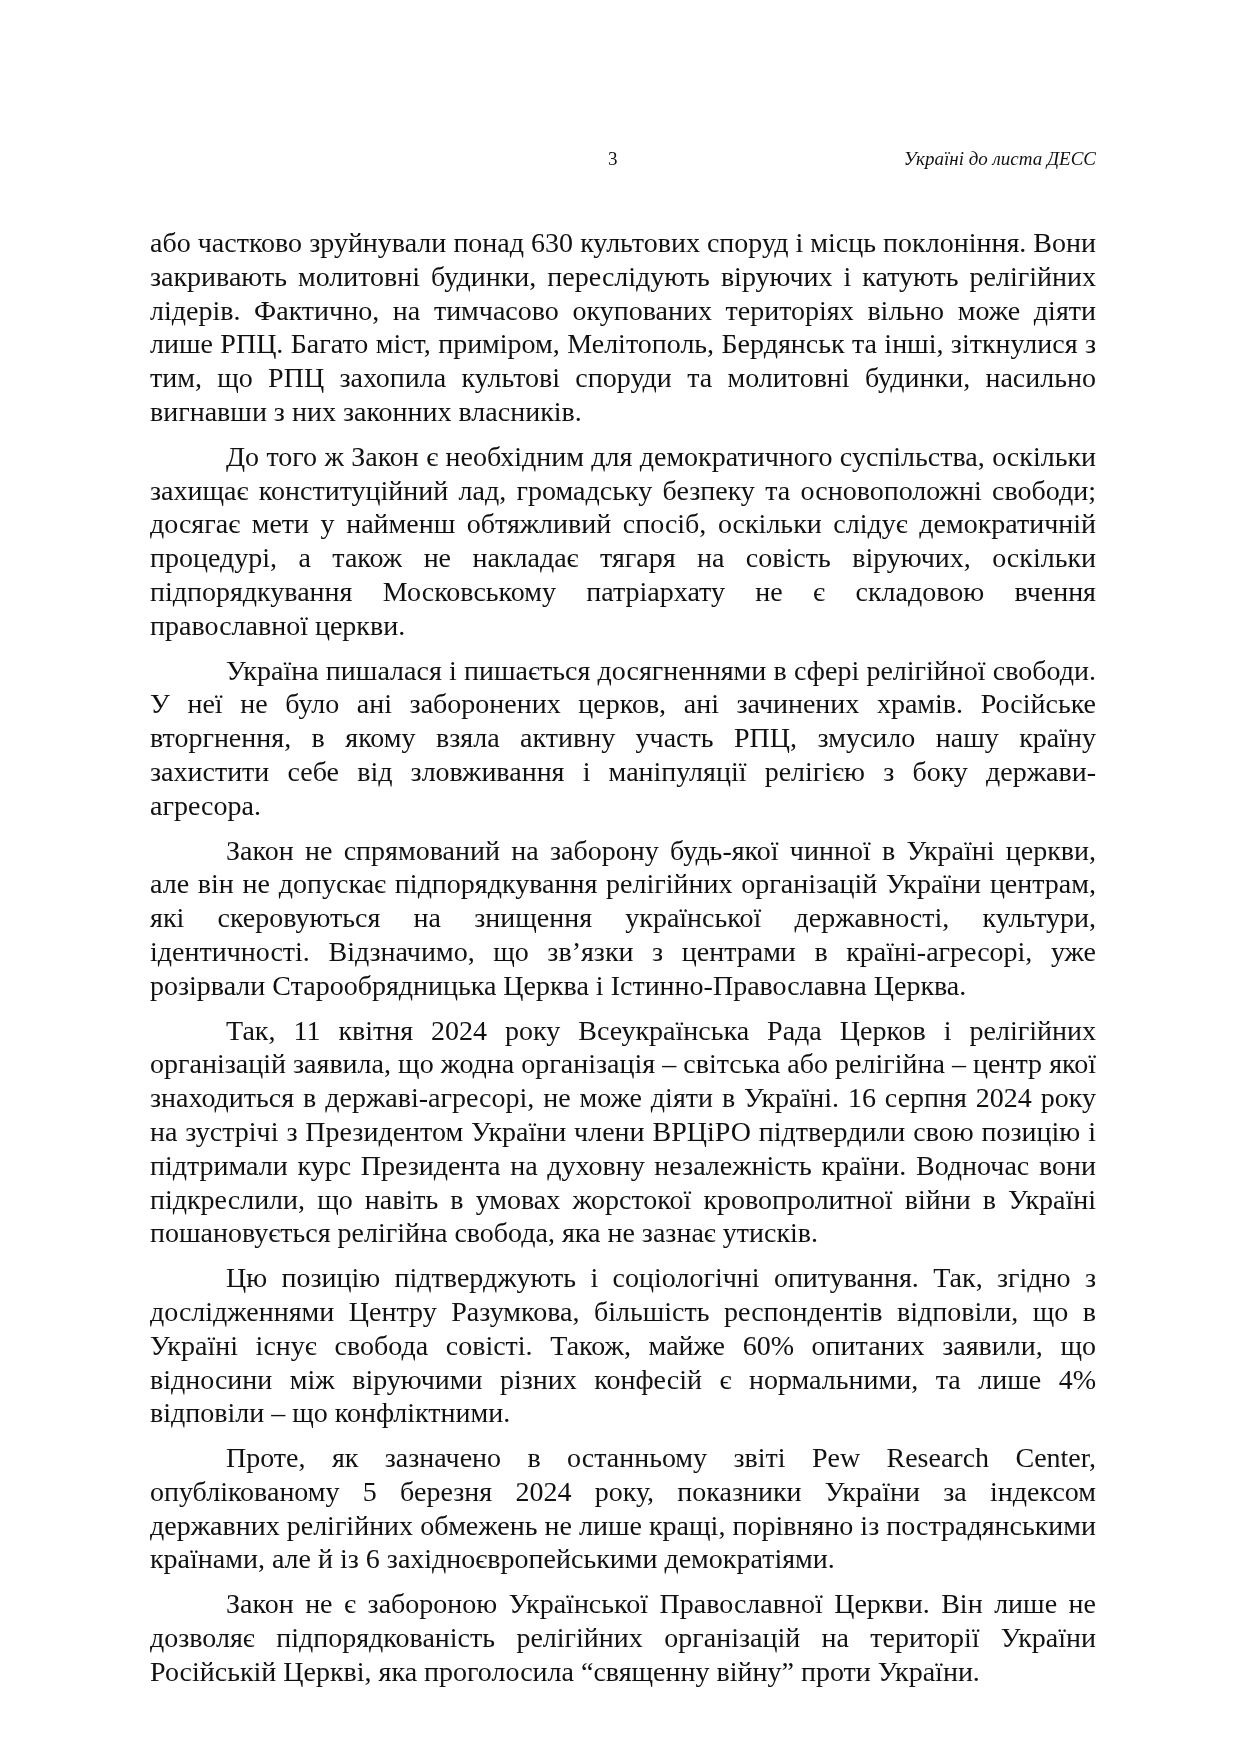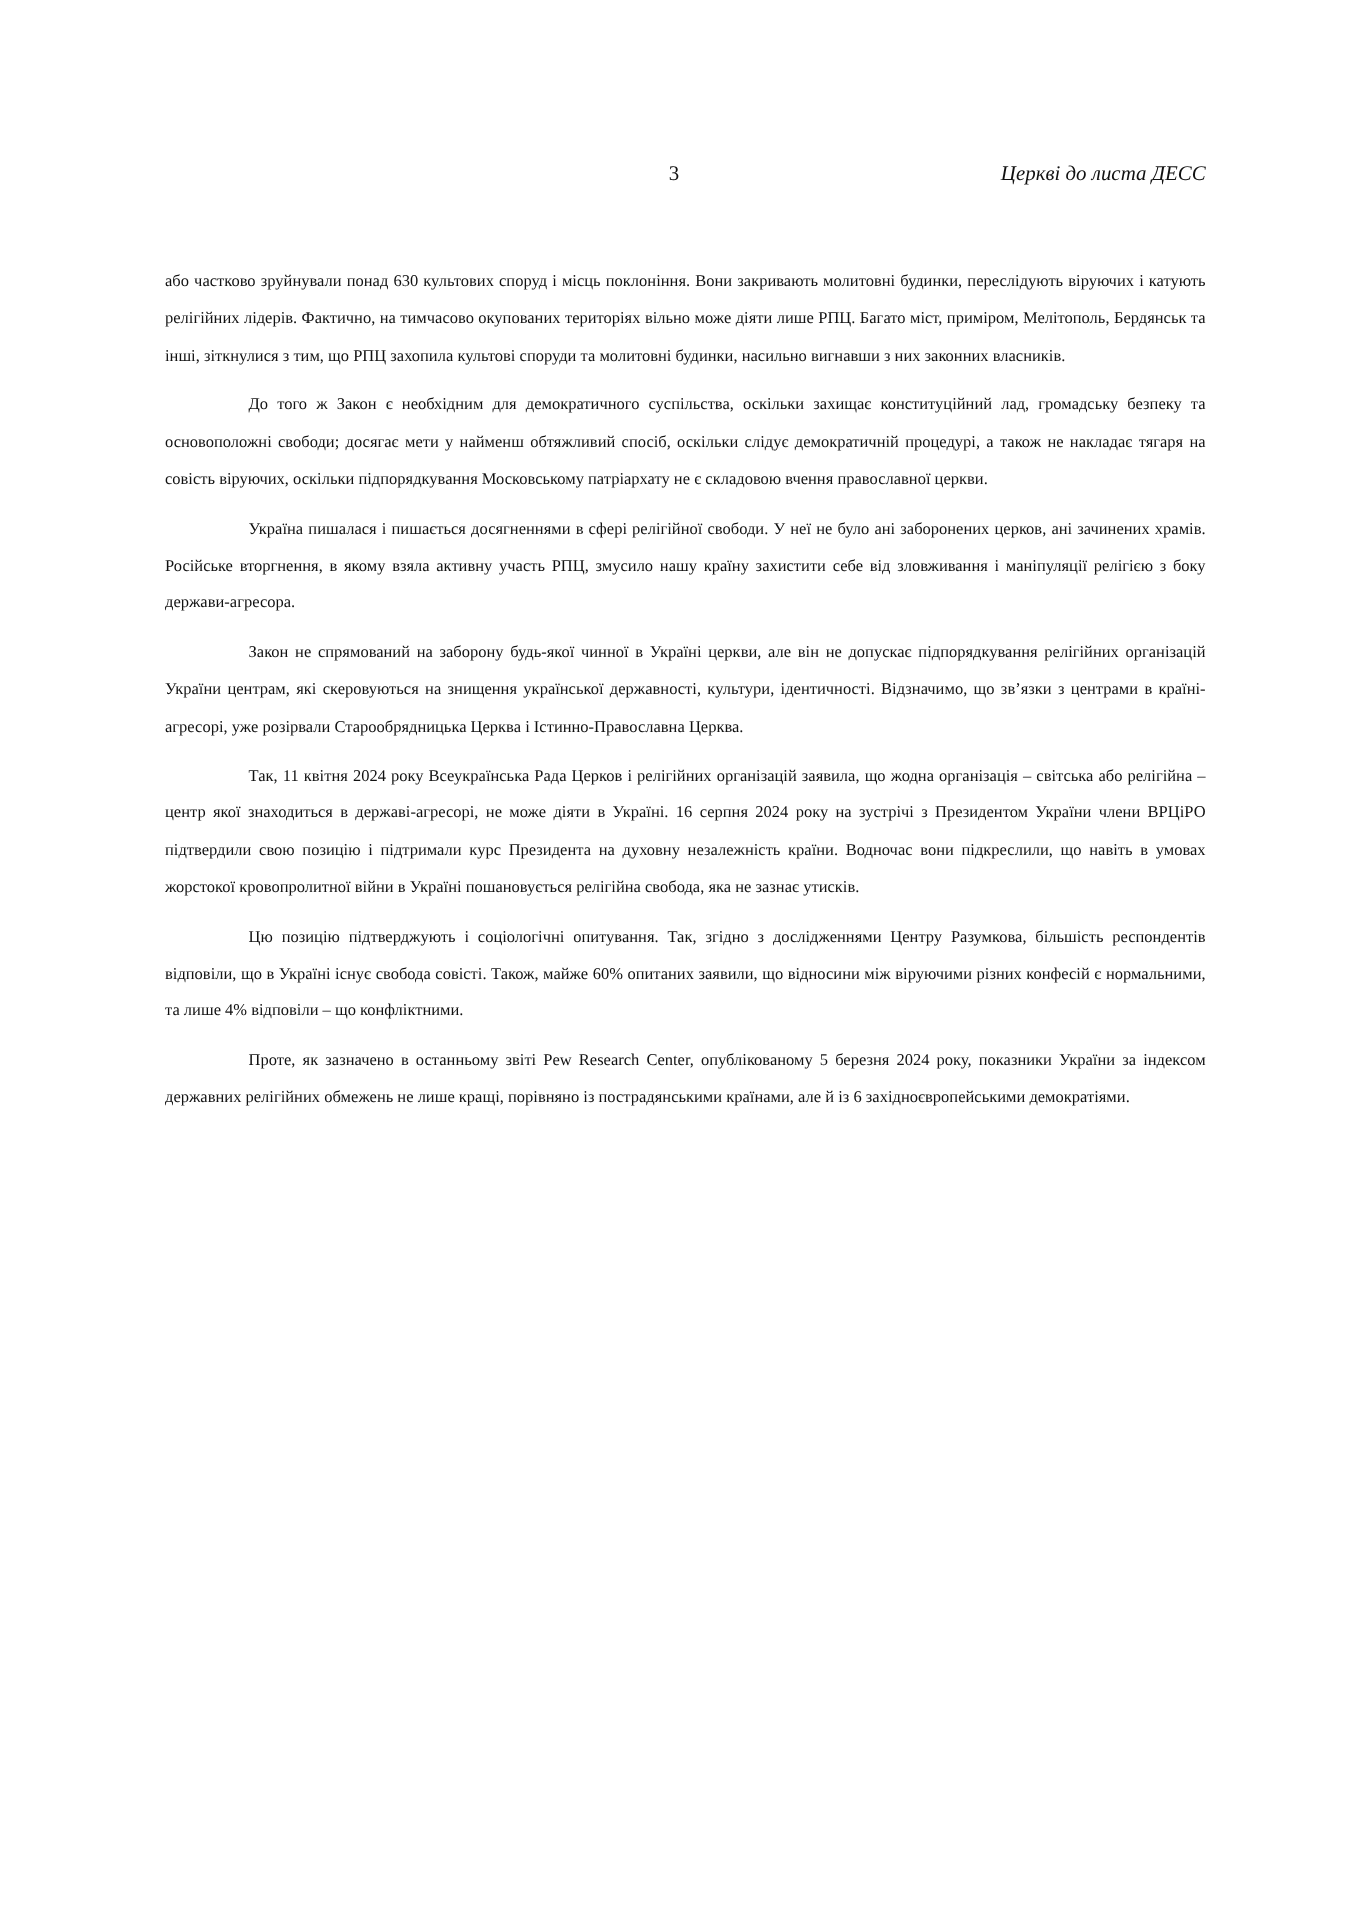--- a/index.html
+++ b/index.html
@@ -9,36 +9,37 @@
     background: #ffffff; color: #111111;
     font-family: "Liberation Serif", "DejaVu Serif", serif;
   }
   .header {
     position: absolute; top: 148px; left: 150px; width: 946px; height: 26px;
     font-size: 19px;
   }
   .page-number { position: absolute; left: 458px; top: 0; }
   .header-title { position: absolute; right: 0; top: 0; font-style: italic; }
   .body {
-    position: absolute; top: 240px; left: 150px; width: 946px;
-    font-size: 15px; line-height: 33.8px; text-align: justify;
+    position: absolute; top: 226px; left: 150px; width: 946px;
+    font-size: 28px; line-height: 33.8px; text-align: justify;
   }
   .body p { margin: 0 0 11px 0; text-indent: 0; }
   .body p.indent { text-indent: 76px; }
 </style>
 </head>
 <body>
 
 <div class="page">
   <div class="header">
     <span class="page-number">3</span>
-    <span class="header-title">Церкві до листа ДЕСС</span>
+    <span class="header-title">Україні до листа ДЕСС</span>
   </div>
   <div class="body">
     <p>або частково зруйнували понад 630 культових споруд і місць поклоніння. Вони закривають молитовні будинки, переслідують віруючих і катують релігійних лідерів. Фактично, на тимчасово окупованих територіях вільно може діяти лише РПЦ. Багато міст, приміром, Мелітополь, Бердянськ та інші, зіткнулися з тим, що РПЦ захопила культові споруди та молитовні будинки, насильно вигнавши з них законних власників.</p>
     <p class="indent">До того ж Закон є необхідним для демократичного суспільства, оскільки захищає конституційний лад, громадську безпеку та основоположні свободи; досягає мети у найменш обтяжливий спосіб, оскільки слідує демократичній процедурі, а також не накладає тягаря на совість віруючих, оскільки підпорядкування Московському патріархату не є складовою вчення православної церкви.</p>
     <p class="indent">Україна пишалася і пишається досягненнями в сфері релігійної свободи. У неї не було ані заборонених церков, ані зачинених храмів. Російське вторгнення, в якому взяла активну участь РПЦ, змусило нашу країну захистити себе від зловживання і маніпуляції релігією з боку держави-агресора.</p>
     <p class="indent">Закон не спрямований на заборону будь-якої чинної в Україні церкви, але він не допускає підпорядкування релігійних організацій України центрам, які скеровуються на знищення української державності, культури, ідентичності. Відзначимо, що зв’язки з центрами в країні-агресорі, уже розірвали Старообрядницька Церква і Істинно-Православна Церква.</p>
     <p class="indent">Так, 11 квітня 2024 року Всеукраїнська Рада Церков і релігійних організацій заявила, що жодна організація – світська або релігійна – центр якої знаходиться в державі-агресорі, не може діяти в Україні. 16 серпня 2024 року на зустрічі з Президентом України члени ВРЦіРО підтвердили свою позицію і підтримали курс Президента на духовну незалежність країни. Водночас вони підкреслили, що навіть в умовах жорстокої кровопролитної війни в Україні пошановується релігійна свобода, яка не зазнає утисків.</p>
     <p class="indent">Цю позицію підтверджують і соціологічні опитування. Так, згідно з дослідженнями Центру Разумкова, більшість респондентів відповіли, що в Україні існує свобода совісті. Також, майже 60% опитаних заявили, що відносини між віруючими різних конфесій є нормальними, та лише 4% відповіли – що конфліктними.</p>
     <p class="indent">Проте, як зазначено в останньому звіті Pew Research Center, опублікованому 5 березня 2024 року, показники України за індексом державних релігійних обмежень не лише кращі, порівняно із пострадянськими країнами, але й із 6 західноєвропейськими демократіями.</p>
+    <p class="indent">Закон не є забороною Української Православної Церкви. Він лише не дозволяє підпорядкованість релігійних організацій на території України Російській Церкві, яка проголосила “священну війну” проти України.</p>
   </div>
 </div>
 
 </body></html>

